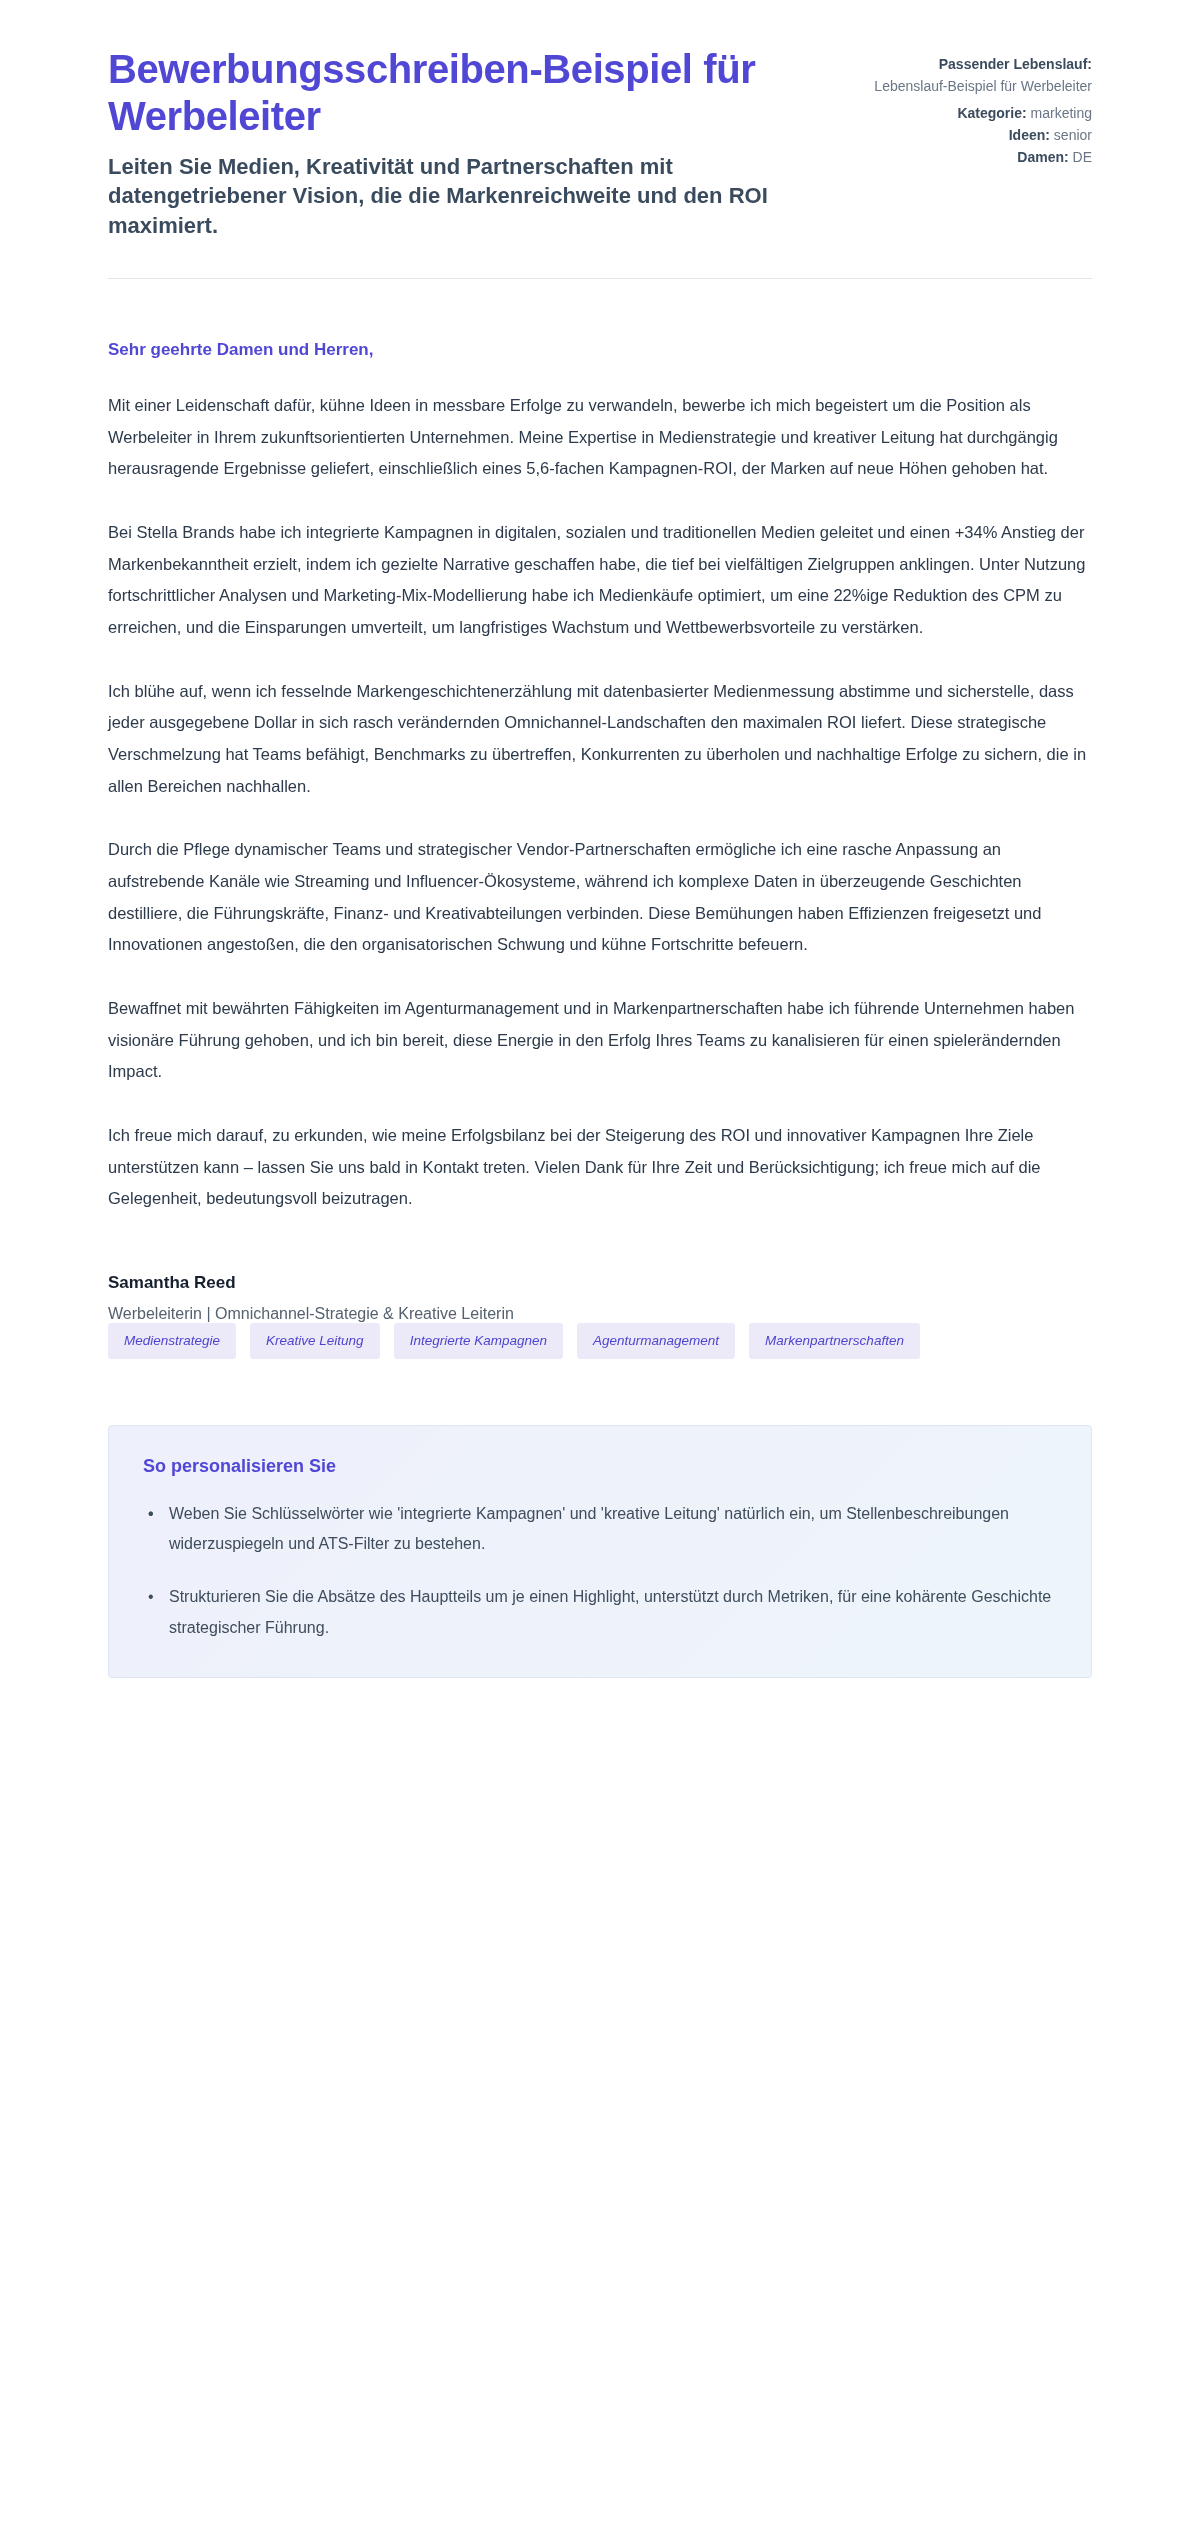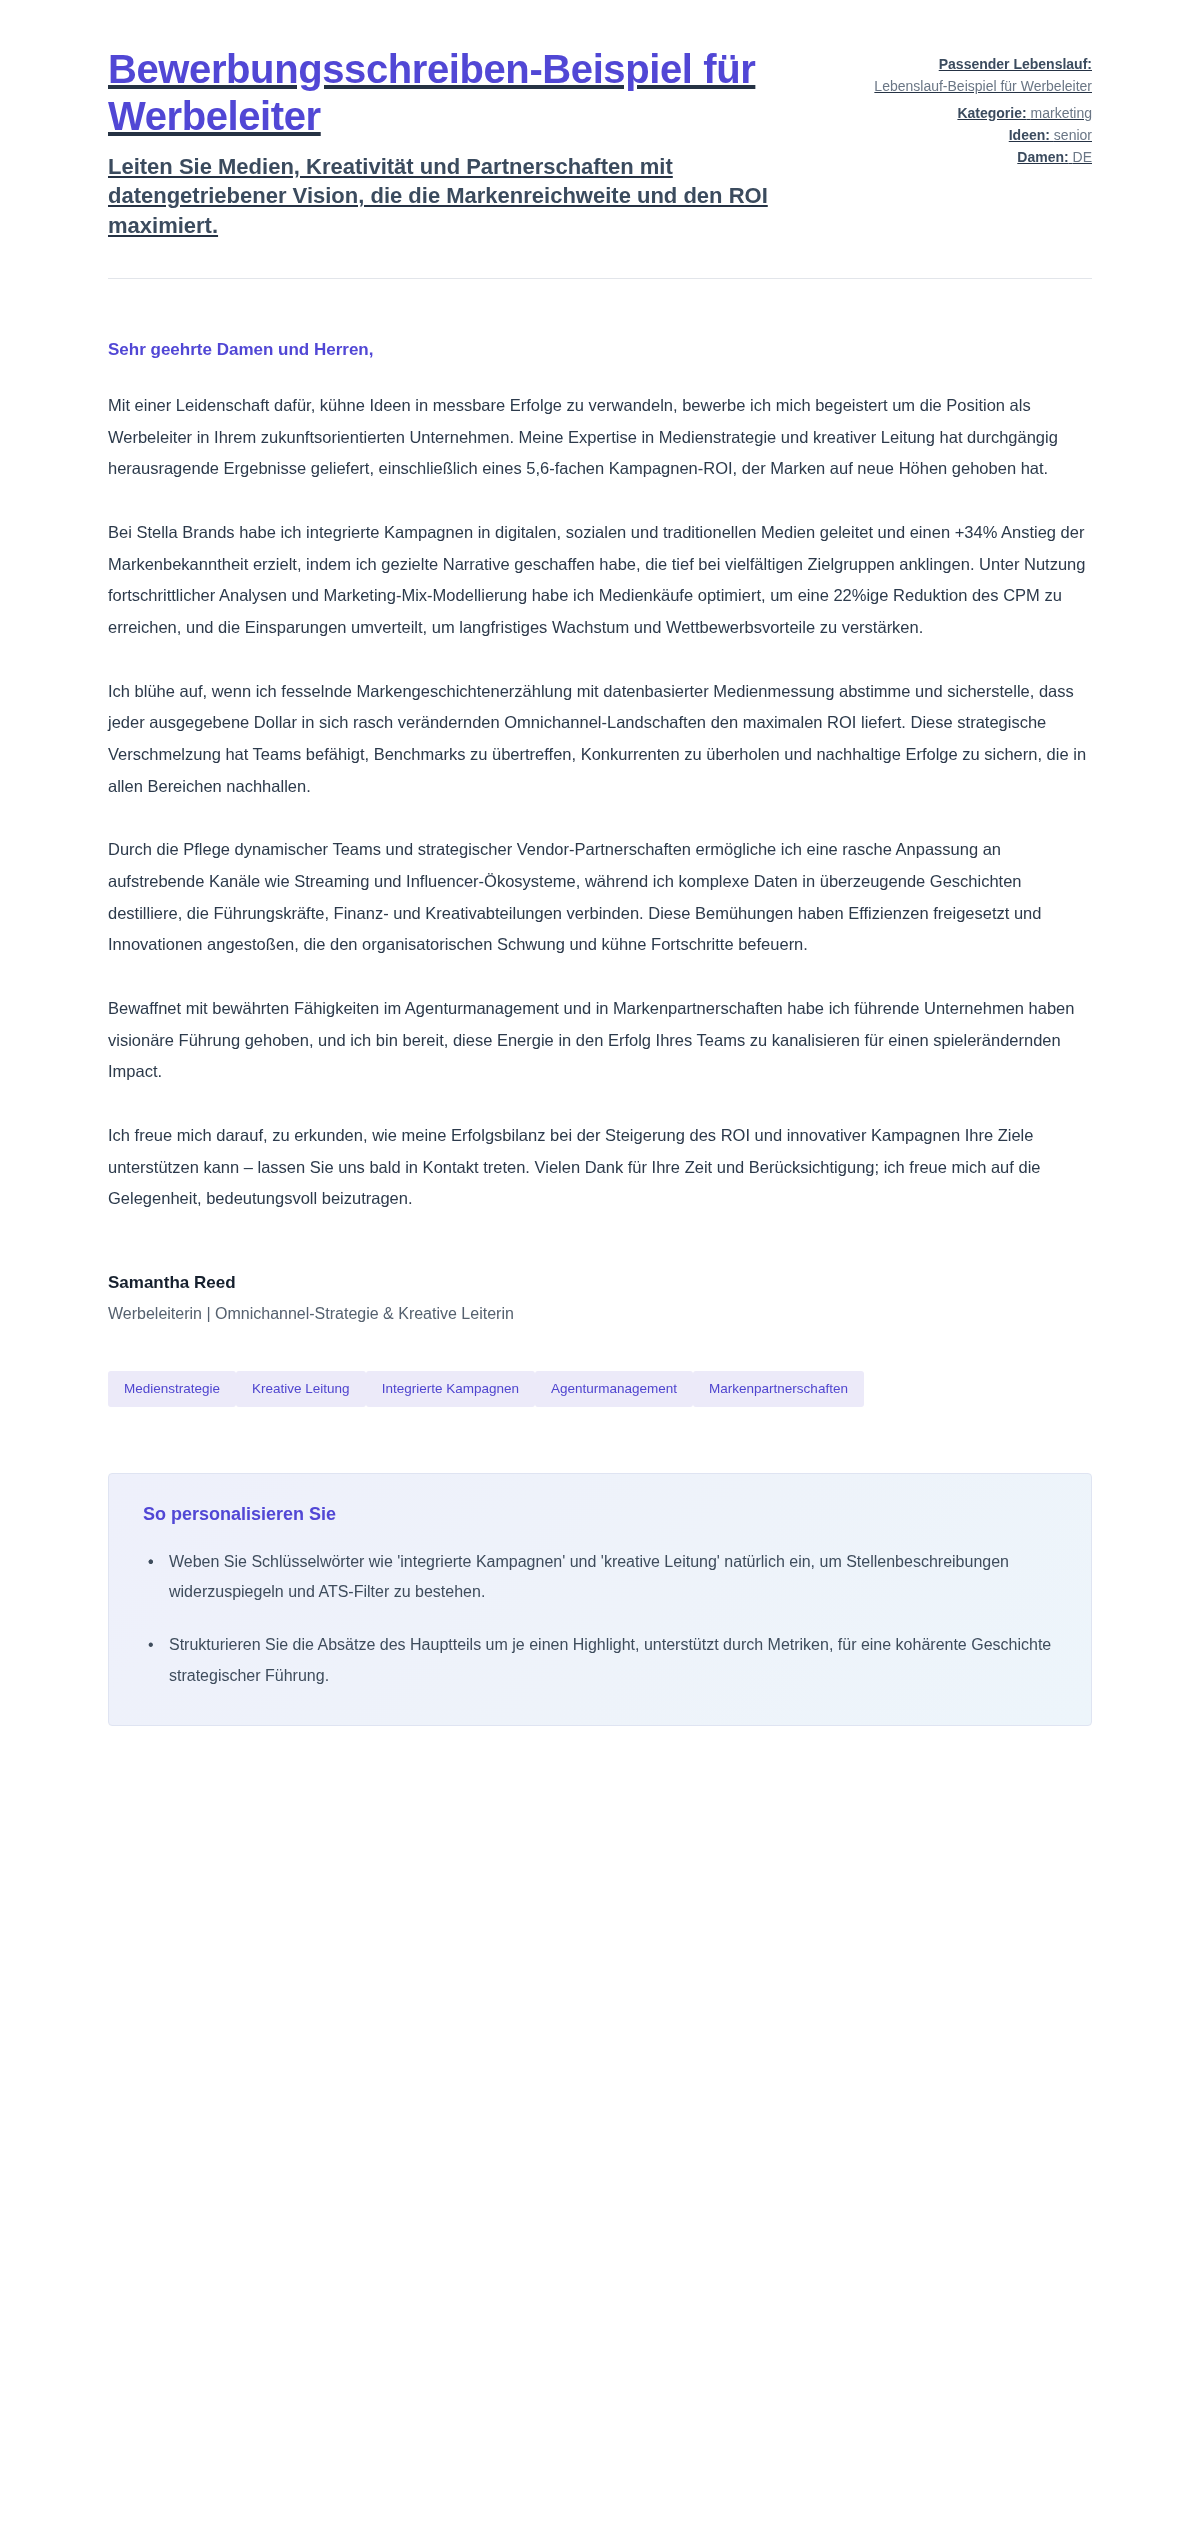--- a/index.html
+++ b/index.html
@@ -25,21 +25,20 @@
   .inner {
     padding: 46px 108px 40px 108px;
   }
 
   
   .header {
     display: flex;
     align-items: flex-start;
     justify-content: flex-start;
     gap: 28px;
-    text-decoration: underline;
   }
   .header-left {
     flex: 1 1 auto;
     max-width: 790px;
   }
   .doc-title {
     font-size: 40px;
     line-height: 1.17;
     font-weight: bold;
     color: #5147d5;
@@ -103,25 +102,25 @@
     margin: 0 0 12px 0;
   }
   .sig-role {
     font-size: 16px;
     color: #55616f;
     margin: 0;
   }
 
   
   .tags {
-    margin-top: 48px;
     display: flex;
     flex-wrap: wrap;
-    gap: 12px 0;
+    gap: 12px 14px;
     max-width: 950px;
+    font-style: italic;
   }
   .tag {
     background: #eceaf9;
     color: #4f45cf;
     font-size: 13.5px;
     line-height: 1;
     padding: 11px 16px;
     border-radius: 3px;
     white-space: nowrap;
   }

